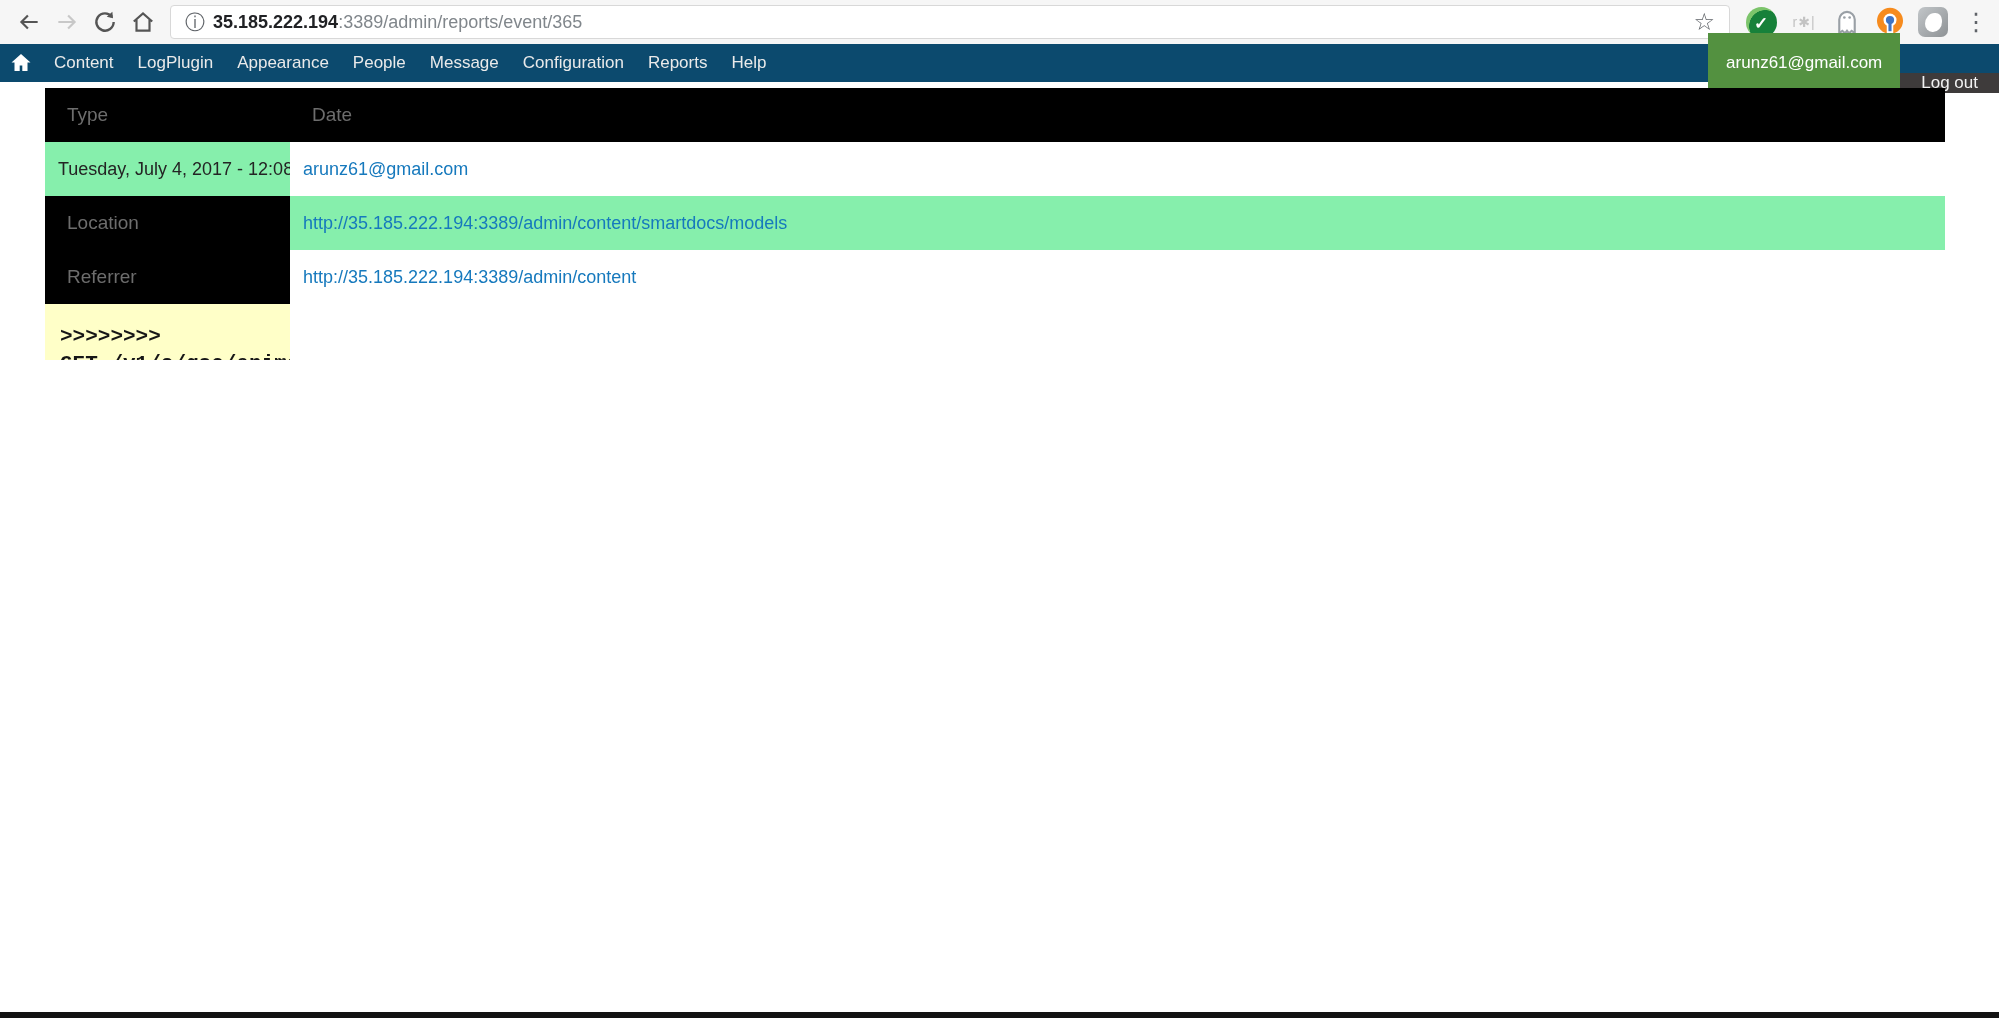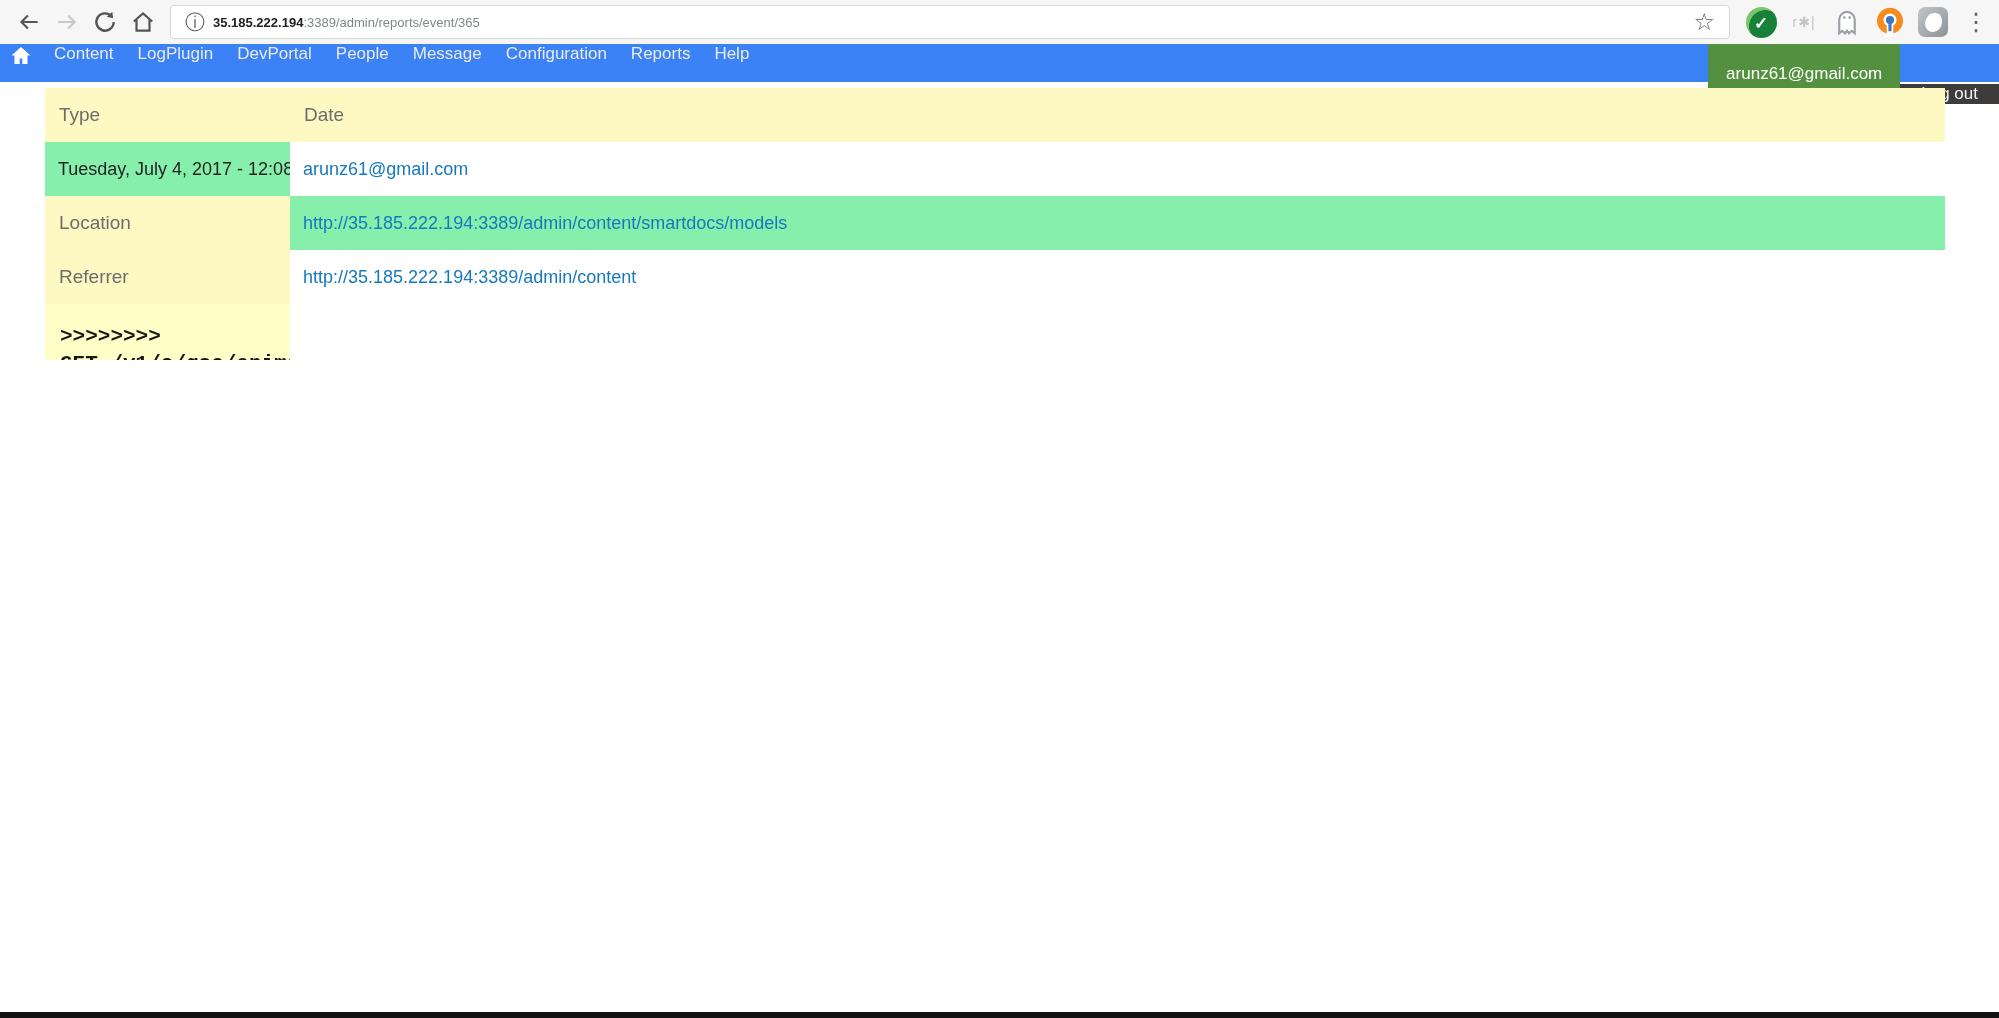--- a/index.html
+++ b/index.html
@@ -11,21 +11,21 @@
     position: absolute; top: 0; left: 0; width: 1999px; height: 44px;
     background: #f6f6f6; display: flex; align-items: center; padding: 0 10px;
   }
   .nav-btn { width: 38px; height: 38px; display: flex; align-items: center; justify-content: center; flex: 0 0 auto; }
   .url-bar {
     flex: 0 0 auto; width: 1560px; height: 34px; margin-left: 8px;
     background: #ffffff; border: 1px solid #d8d8d8; border-radius: 4px;
     display: flex; align-items: center; padding: 0 10px;
   }
   .info-glyph { font-size: 20px; color: #5f6368; margin: 0 8px 0 4px; }
-  .url-text { font-size: 13px; white-space: nowrap; }
+  .url-text { font-size: 18px; white-space: nowrap; }
   .url-host { color: #202124; font-weight: 700; }
   .url-path { color: #80868b; font-weight: 400; }
   .url-spacer { flex: 1; }
   .star-glyph { font-size: 24px; color: #5f6368; margin-right: 4px; }
   .ext-area { display: flex; align-items: center; margin-left: 14px; gap: 9px; }
   .ext-slot { width: 34px; height: 34px; display: flex; align-items: center; justify-content: center; position: relative; }
 
   .greencheck { width: 31px; height: 31px; border-radius: 50%;
     background: radial-gradient(circle at 62% 62%, #17813a 58%, #7cc46b 60%); position: relative; }
   .greencheck .tick { position: absolute; left: 0; top: 1px; width: 100%; height: 100%;
@@ -34,38 +34,38 @@
   .faded-ext { font-size: 14px; color: #c3c3c3; letter-spacing: 1px; }
   .squareblob { width: 30px; height: 30px; border-radius: 7px;
     background: linear-gradient(135deg, #c2c6c9 0%, #8e9295 100%);
     display: flex; align-items: center; justify-content: center; }
   .squareblob .blob { width: 17px; height: 19px; background: #ffffff; border-radius: 60% 40% 55% 45%; }
   .dots-glyph { font-size: 24px; color: #5f6368; padding: 0 6px; }
 
   
   .admin-bar {
     position: absolute; top: 44px; left: 0; width: 1999px; height: 38px;
-    background: #3b82f6; display: flex; align-items: flex-start; color: #e8e8e8;
+    background: #0c4a6e; display: flex; align-items: center; color: #e8e8e8;
   }
   .admin-home { width: 42px; display: flex; align-items: center; justify-content: center; }
   .admin-menu { display: flex; align-items: stretch; }
   .admin-item { display: flex; align-items: center; padding: 0 12px; font-size: 17px; color: #eaeaea; cursor: default; }
   .admin-right { margin-left: auto; display: flex; align-items: stretch; }
   .user-btn { background: #539140; color: #ffffff; font-size: 17px; display: flex; align-items: center; padding: 0 18px; }
   .logout-btn { background: #3e3b3b; color: #f2f2f2; font-size: 17px; display: flex; align-items: center; padding: 0 21px; margin-top: 40px; }
 
   
   .log-table {
     position: absolute; left: 45px; top: 88px; width: 1900px; height: 924px;
     display: grid; grid-template-columns: 245px 1655px;
     grid-template-rows: 54px 54px 54px 54px 56px auto;
   }
   .cell-label {
-    background: #fef9c3; color: #6d6d6d; font-size: 19px;
-    display: flex; align-items: center; padding-left: 14px;
+    background: #000000; color: #6d6d6d; font-size: 19px;
+    display: flex; align-items: center; padding-left: 22px;
   }
   .cell-value {
     font-size: 18px; color: #242424; display: flex; align-items: center; padding-left: 13px;
     background: #ffffff; white-space: nowrap; overflow: hidden;
   }
   .cell-value.alt { background: #86efac; }
   .cell-value a, a.log-link { color: #1679bd; text-decoration: none; }
   .cell-message {
     background: #ffffc8; display: block; padding: 20px 0 0 15px;
     font-family: "Liberation Mono", monospace; font-weight: 700;
@@ -163,21 +163,21 @@
   <div class="admin-home">
     <span>
       <svg width="24" height="24" viewBox="0 0 24 24">
           <path d="M12 3 2.5 11.5h3V20h5.2v-5.6h2.6V20h5.2v-8.5h3z" fill="#ffffff"></path>
         </svg>
     </span>
   </div>
   <div class="admin-menu">
     <div class="admin-item">Content</div>
     <div class="admin-item">LogPlugin</div>
-    <div class="admin-item">DevPortal</div>
+    <div class="admin-item">Appearance</div>
     <div class="admin-item">People</div>
     <div class="admin-item">Message</div>
     <div class="admin-item">Configuration</div>
     <div class="admin-item">Reports</div>
     <div class="admin-item">Help</div>
   </div>
   <div class="admin-right">
     <div class="user-btn">arunz61@gmail.com</div>
     <div class="logout-btn">Log out</div>
   </div>

